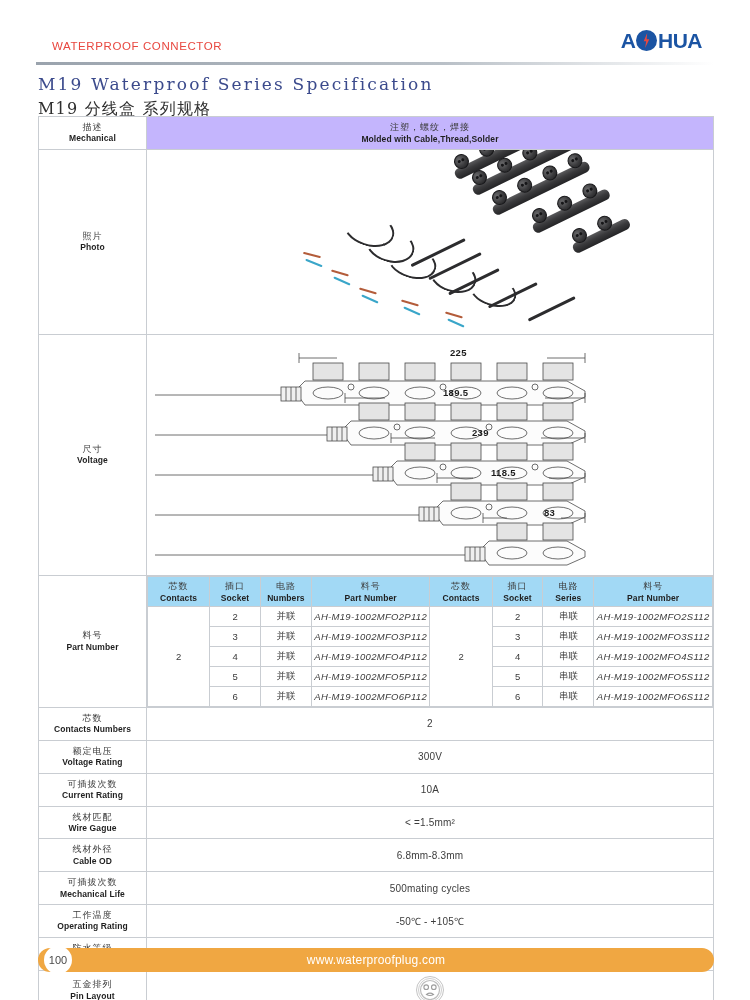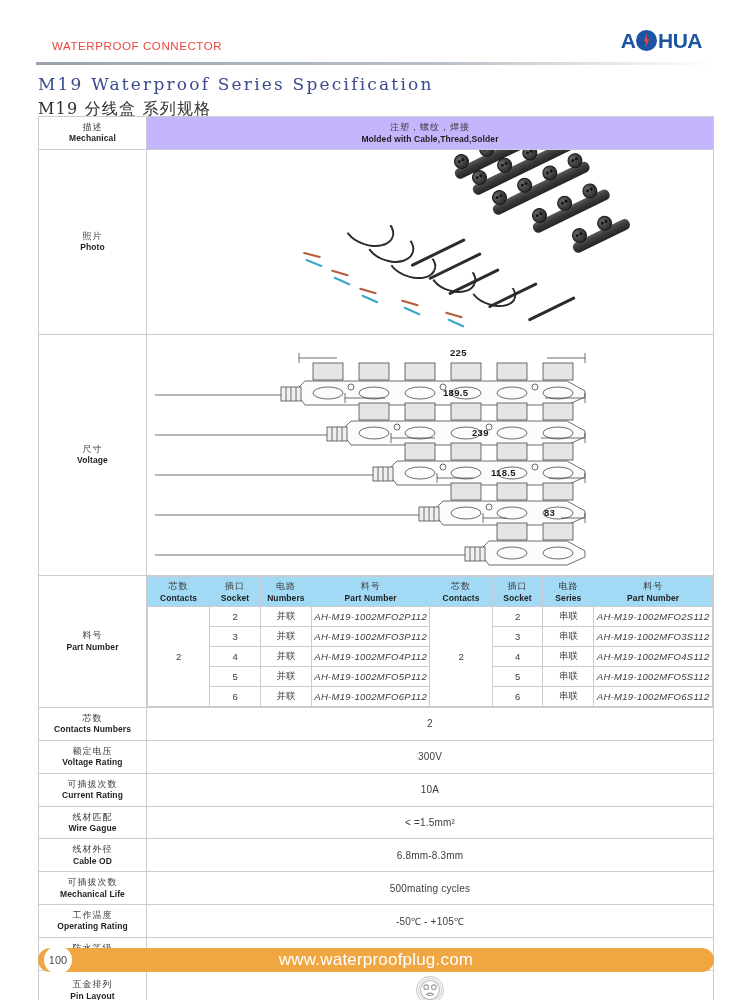--- a/index.html
+++ b/index.html
@@ -143,21 +143,21 @@
   .pin-svg { display: block; margin: 0 auto; }
 
   
   .footer {
     position: absolute; left: 38px; bottom: 28px;
     width: 676px; height: 24px;
     background: #f0a742; border-radius: 12px;
     display: flex; align-items: center; justify-content: center;
   }
   .footer-url {
-    font-size: 17px; color: #ffffff; letter-spacing: 0.2px;
+    font-size: 12px; color: #ffffff; letter-spacing: 0.2px;
   }
   .page-badge {
     position: absolute; left: 6px; top: -2px;
     width: 28px; height: 28px; border-radius: 50%;
     background: #ffffff;
     display: flex; align-items: center; justify-content: center;
     font-size: 11px; color: #4a4a4a;
   }
 </style>
 </head>

